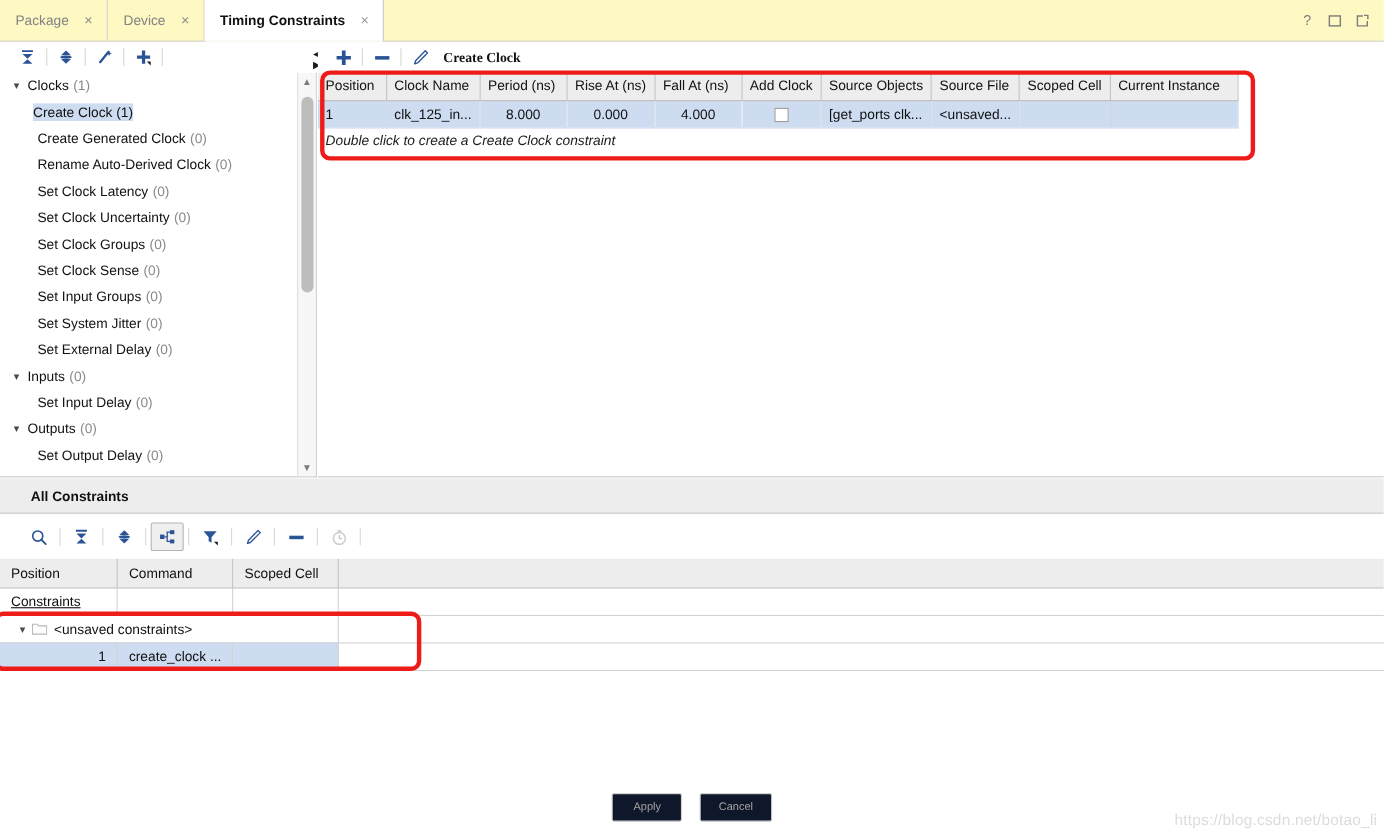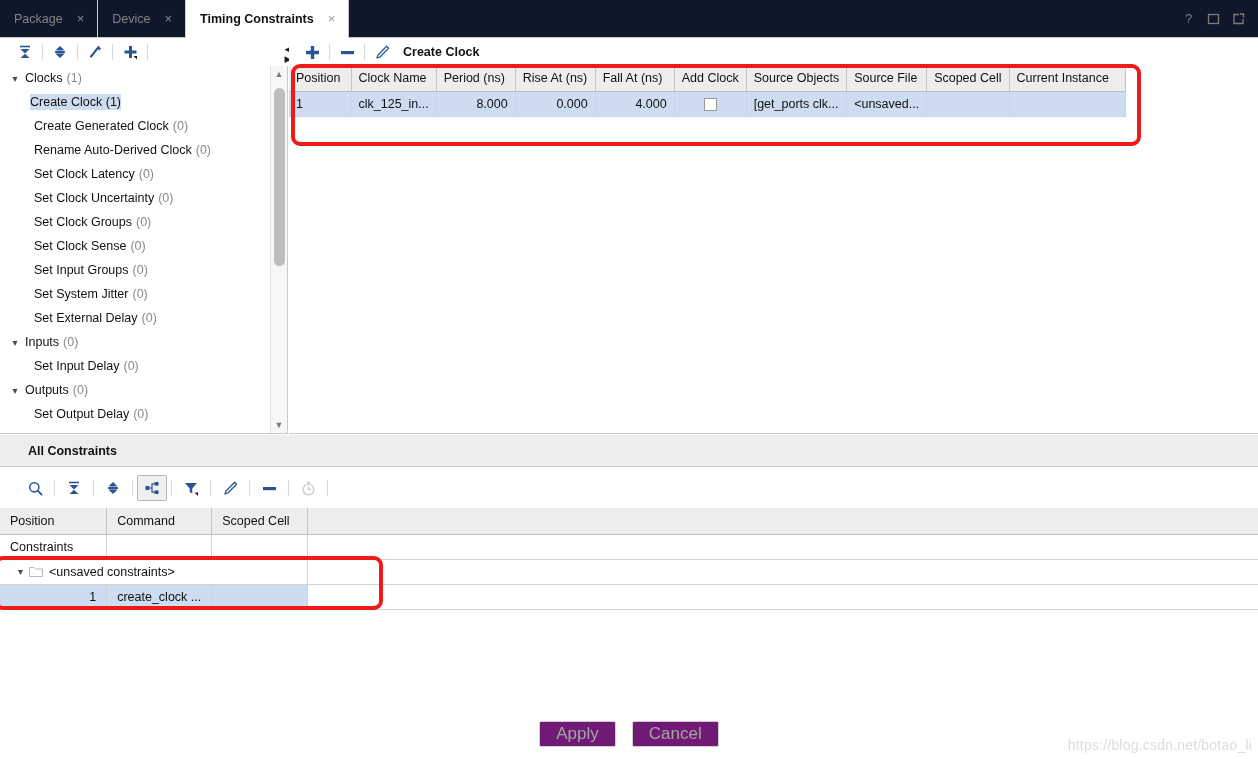--- a/index.html
+++ b/index.html
@@ -10,21 +10,21 @@
     font-size: 12.5px;
     color: #1a1a1a;
     background: #ffffff;
     overflow: hidden;
   }
   #app { position: relative; width: 1258px; height: 759px; background: #fff; }
 
   
   .tabbar {
     position: absolute; left: 0; top: 0; width: 1258px; height: 38px;
-    background: #0f172a;
+    background: #fef9c3;
     border-bottom: 1px solid #c8c8c8;
     display: flex; align-items: stretch;
   }
   .tab {
     display: flex; align-items: center; gap: 12px;
     padding: 0 11px 0 14px;
     border-right: 1px solid #d2d2d2;
     color: #838383;
     font-size: 12.5px;
     cursor: default;
@@ -103,41 +103,41 @@
   
   .div-arrows {
     position: absolute; left: 282px; top: 44px; width: 12px; height: 36px;
     display: flex; flex-direction: column; align-items: center; justify-content: flex-start;
   }
   .div-arrows span { font-size: 9px; color: #1a1a1a; line-height: 10px; }
 
   
   .main-toolbar {
     position: absolute; left: 289px; top: 38px; width: 969px; height: 28px;
-    background: #fff; display: flex; align-items: center; padding-left: 10px; gap: 0;
+    background: #fff; display: flex; align-items: center; padding-left: 10px; gap: 0; font-family: Liberation Serif, serif;
   }
   .main-toolbar .title { font-weight: bold; font-size: 12.5px; color: #111; margin-left: 8px; }
 
   .grid-wrap {
     position: absolute; left: 289px; top: 66px; width: 969px; height: 368px;
     background: #fff; border-bottom: 1px solid #c9c9c9; overflow: hidden;
   }
   table.grid { border-collapse: collapse; table-layout: fixed; }
   table.grid th {
     background: #ededed; border-right: 1px solid #c4c4c4; border-bottom: 1px solid #bdbdbd;
     font-weight: normal; font-size: 12.5px; color: #111;
     height: 25px; padding: 0 7px; text-align: left; white-space: nowrap;
   }
   table.grid td {
     border-right: 1px solid #c8d6e8; border-bottom: 1px solid #c8d6e8;
     height: 25px; padding: 0 7px; font-size: 12.5px; color: #111; white-space: nowrap;
     overflow: hidden;
   }
   tr.datarow td { background: #cddcf0; }
-  td.num { text-align: right; }
+  td.num { text-align: center; }
   td.ctr { text-align: center; }
   .ckbox {
     display: inline-block; width: 13px; height: 13px; background: #fff;
     border: 1px solid #9a9a9a; vertical-align: middle;
   }
   .hint-row {
     font-style: italic; font-size: 12.5px; color: #1a1a1a;
     padding: 4px 0 0 7px; background: #fff; height: 24px;
   }
 
@@ -176,22 +176,22 @@
   .folder-cell { display: flex; align-items: center; gap: 6px; }
   .folder-cell .chev { font-size: 10px; color: #4a4a4a; }
 
   
   .btnbar {
     position: absolute; left: 0; top: 708px; width: 1258px; height: 51px;
     background: #fff; display: flex; align-items: center; justify-content: center; gap: 16px;
   }
   .dlgbtn {
     min-width: 64px; height: 26px; padding: 0 16px;
-    background: #701a75; border: 1px solid #cfcfcf; border-radius: 2px;
-    color: #a5a5a5; font-size: 17px; display: flex; align-items: center; justify-content: center;
+    background: #0f172a; border: 1px solid #cfcfcf; border-radius: 2px;
+    color: #a5a5a5; font-size: 10px; display: flex; align-items: center; justify-content: center;
     cursor: default;
   }
   .watermark {
     position: absolute; right: 6px; bottom: 6px;
     color: #dcdcdc; font-size: 14px; letter-spacing: 0.2px; user-select: none;
   }
 
   
   .redbox {
     position: absolute; border: 4px solid #ee1c18; border-radius: 9px;
@@ -408,20 +408,21 @@
             <td class="num">0.000</td>
             <td class="num">4.000</td>
             <td class="ctr"><span class="ckbox"></span></td>
             <td>[get_ports clk...</td>
             <td>&lt;unsaved...</td>
             <td></td>
             <td></td>
           </tr>
         </tbody>
     </table>
+    <div class="hint-row">Double click to create a Create Clock constraint</div>
   </div>
 
   <div class="ac-header">All Constraints</div>
 
   <div class="ac-toolbar">
     <div class="ac-btn">
       <svg width="17" height="17" viewBox="0 0 17 17">
         <circle cx="7.3" cy="7.3" r="4.6" fill="none" stroke="#2b5496" stroke-width="1.5"></circle>
         <path d="M10.7 10.7 L14.6 14.6" stroke="#2b5496" stroke-width="1.7" stroke-linecap="round"></path>
       </svg>
@@ -493,21 +494,21 @@
       <thead>
           <tr id="ac-head">
             <th>Position</th>
             <th>Command</th>
             <th>Scoped Cell</th>
             <th style="border-right: none;"></th>
           </tr>
         </thead>
       <tbody id="ac-body">
           <tr class="subhdr">
-            <td style="">Constraints</td>
+            <td style=" text-decoration: underline;">Constraints</td>
             <td></td>
             <td></td>
             <td style="border-right: none;"></td>
           </tr>
           <tr class="folder">
             <td colspan="3" style="padding-left: 18px;">
               <span class="folder-cell">
                 <span class="chev">▾</span>
                 <span>
                   <svg width="14" height="12" viewBox="0 0 14 12">

